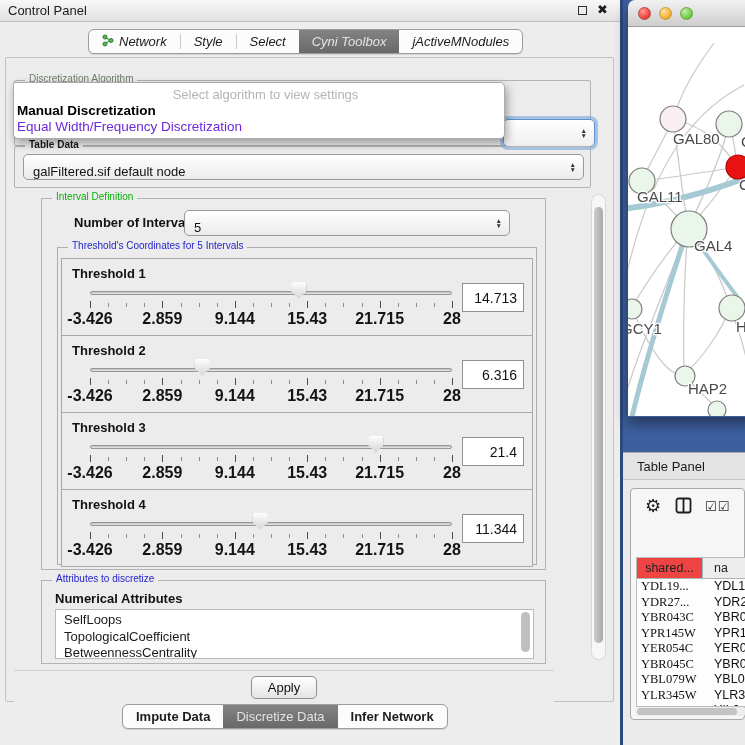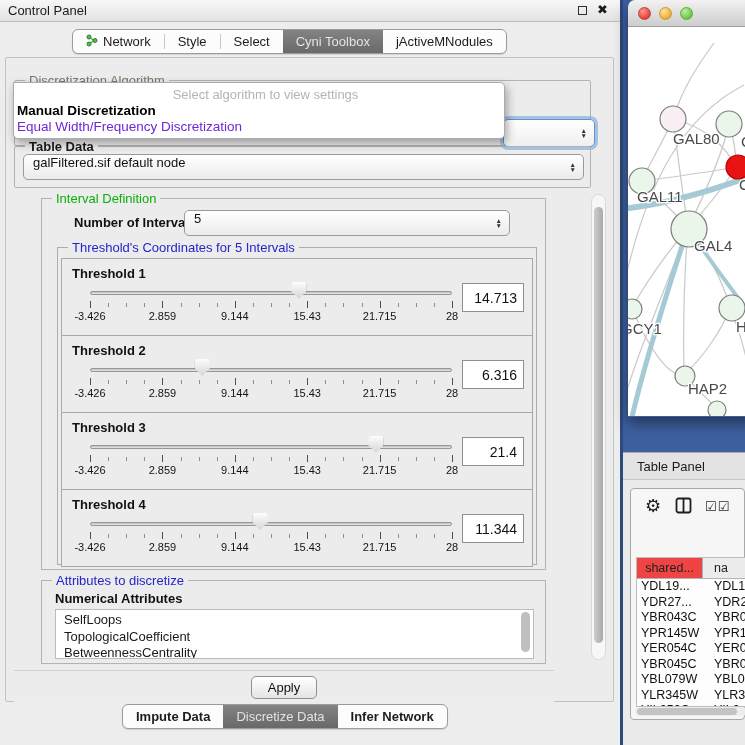--- a/index.html
+++ b/index.html
@@ -14,33 +14,33 @@
   .cp-title{position:absolute;left:8px;top:0;line-height:22px;font-size:13px;color:#1b1b1b;}
   .float-icon{position:absolute;right:33px;top:6px;width:9px;height:9px;border:1.5px solid #2e2e2e;background:transparent;}
   .close-icon{position:absolute;right:12px;top:2px;font-size:13px;font-weight:bold;color:#1b1b1b;}
 
   .tab-capsule{display:flex;align-items:stretch;background:#fcfcfc;border:1px solid #9c9c9c;
       border-radius:6px;height:25px;overflow:hidden;box-shadow:0 1px 1px rgba(0,0,0,.12);}
   .tab{padding:0 13px;display:flex;align-items:center;gap:5px;font-size:13px;color:#1c1c1c;white-space:nowrap;}
   .tab.selected{background:linear-gradient(#838383,#696969);color:#e3e3e3;}
   .tab-sep{width:1px;background:#c9c9c9;margin:4px 0;}
   .cp-tabbar{position:absolute;left:0;top:29px;width:620px;height:26px;}
-  .cp-tabbar .tab-capsule{position:absolute;left:72px;top:0;}
+  .cp-tabbar .tab-capsule{position:absolute;left:88px;top:0;font-style:italic;}
 
   .cp-content{position:absolute;left:5px;top:57px;width:609px;height:645px;
       background:#ececec;border:1px solid #c2c2c2;border-radius:2px;}
 
   .tbox{position:absolute;border:1px solid #b3b3b3;border-radius:2px;}
-  .box-title{position:absolute;top:-8px;left:10px;background:#ececec;padding:0 4px;font-size:13px;white-space:nowrap;}
+  .box-title{position:absolute;top:-8px;left:10px;background:#ececec;padding:0 4px;font-size:10px;white-space:nowrap;}
 
   .algo-box{left:8px;top:22px;width:577px;height:66px;}
   .algo-box .box-title{color:#6e7d68;}
 
   .combo{background:linear-gradient(#ffffff,#ebebeb);border:1px solid #9a9a9a;border-radius:5px;
-      font-size:13px;color:#111;display:flex;align-items:flex-start;padding-left:9px;position:relative;}
+      font-size:13px;color:#111;display:flex;align-items:flex-end;padding-left:9px;position:relative;}
   .spinner{position:absolute;right:7px;top:50%;transform:translateY(-50%);display:flex;flex-direction:column;
       align-items:center;font-size:6.5px;line-height:5px;color:#333;}
   .focus-combo{position:absolute;left:488px;top:38px;width:92px;height:28px;border-radius:5px;
       background:linear-gradient(#fff,#efefef);border:1px solid #5f93c9;box-shadow:0 0 0 3px rgba(110,160,220,.55);}
 
   .algo-popup{position:absolute;left:7px;top:24px;width:492px;height:57px;background:#fff;
       border:1px solid #ababab;border-radius:0 5px 5px 5px;box-shadow:2px 4px 10px rgba(0,0,0,.35);z-index:40;}
   .popup-hint{position:absolute;top:4px;left:0;width:100%;text-align:center;color:#b4b4b4;font-size:13px;padding-left:13px;}
   .popup-opt1{position:absolute;top:20px;left:3px;font-weight:bold;font-size:13.5px;color:#000;}
   .popup-opt2{position:absolute;top:36px;left:3px;font-size:13.5px;color:#6d28d9;}
@@ -63,21 +63,21 @@
   .sl-track{position:absolute;left:28px;top:32px;width:362px;height:4px;
       background:linear-gradient(#bdbdbd,#e9e9e9);border:1px solid #979797;border-radius:3px;}
   .sl-handle{position:absolute;top:23px;width:15px;height:17px;
       background:linear-gradient(#fdfdfd,#d5d5d5);
       clip-path:polygon(10% 0,90% 0,100% 14%,100% 55%,50% 100%,0 55%,0 14%);
       filter:drop-shadow(0 0 1px #666);}
   .sl-ticks{position:absolute;left:28px;top:42px;width:362px;height:8px;}
   .tick{position:absolute;top:2px;width:1px;height:4px;background:#8d8d8d;}
   .tick.major{top:0;height:7px;background:#4e4e4e;}
   .sl-labels{position:absolute;left:28px;top:51px;width:362px;height:14px;
-      font-size:11px;font-weight:normal;color:#141414;}
+      font-size:16px;font-weight:bold;color:#141414;}
   .sl-labels span{position:absolute;transform:translateX(-50%);white-space:nowrap;}
   .th-value{position:absolute;right:8px;top:24px;width:62px;height:29px;background:#fff;
       border:1px solid #8f8f8f;font-size:14px;text-align:right;padding-right:6px;
       font-family:"Liberation Sans","DejaVu Sans",sans-serif;color:#111;}
 
   .attr-box{position:absolute;left:27px;top:392px;width:505px;height:84px;border:1px solid #b3b3b3;}
   .attr-box>.box-title{color:#2424cc;}
   .attr-sub{position:absolute;left:13px;top:10px;font-weight:bold;font-size:13px;color:#111;}
   .attr-list{position:absolute;left:13px;top:28px;width:479px;height:50px;background:#fff;
       border:1px solid #bcbcbc;overflow:hidden;padding:2px 14px 0 8px;font-size:13px;line-height:16.5px;color:#1a1a1a;}
@@ -122,21 +122,21 @@
   .gear-ic{position:absolute;left:14px;top:6px;font-size:18px;color:#1e1e1e;}
   .cols-ic{position:absolute;left:44px;top:8px;}
   .checks-ic{position:absolute;left:74px;top:10px;font-size:13px;letter-spacing:1px;color:#2a2a2a;}
   .tp-table{position:absolute;left:5px;top:68px;width:110px;height:150px;background:#fdfdfd;
       border:1px solid #bdbdbd;border-right:none;overflow:hidden;}
   .tp-hrow{display:flex;height:21px;border-bottom:1px solid #aeb6ba;}
   .tp-hcell1{width:66px;background:#ef4444;border-right:1px solid #9db8c2;font-size:12.5px;
       text-align:center;line-height:21px;color:#222;}
   .tp-hcell2{flex:1;background:#ececec;font-size:12.5px;line-height:21px;padding-left:11px;color:#222;}
   .tp-row{display:flex;height:15.5px;font-size:12.5px;color:#111;}
-  .tp-c1{width:66px;padding-left:4px;white-space:nowrap;overflow:hidden;}
+  .tp-c1{width:66px;padding-left:4px;white-space:nowrap;overflow:hidden;font-family:Liberation Serif, serif;}
   .tp-c2{flex:1;padding-left:11px;white-space:nowrap;overflow:hidden;}
   .tp-hscroll{position:absolute;left:4px;top:218px;width:112px;height:9px;background:#ededed;border-radius:5px;}
   .tp-hscroll .thumb{position:absolute;left:2px;top:1px;height:7px;width:100px;background:#c3c3c3;border-radius:4px;}
 
   svg text{font-family:"Liberation Sans","DejaVu Sans",sans-serif;}
 </style>
 </head>
 <body>
 
 <div class="control-panel">

